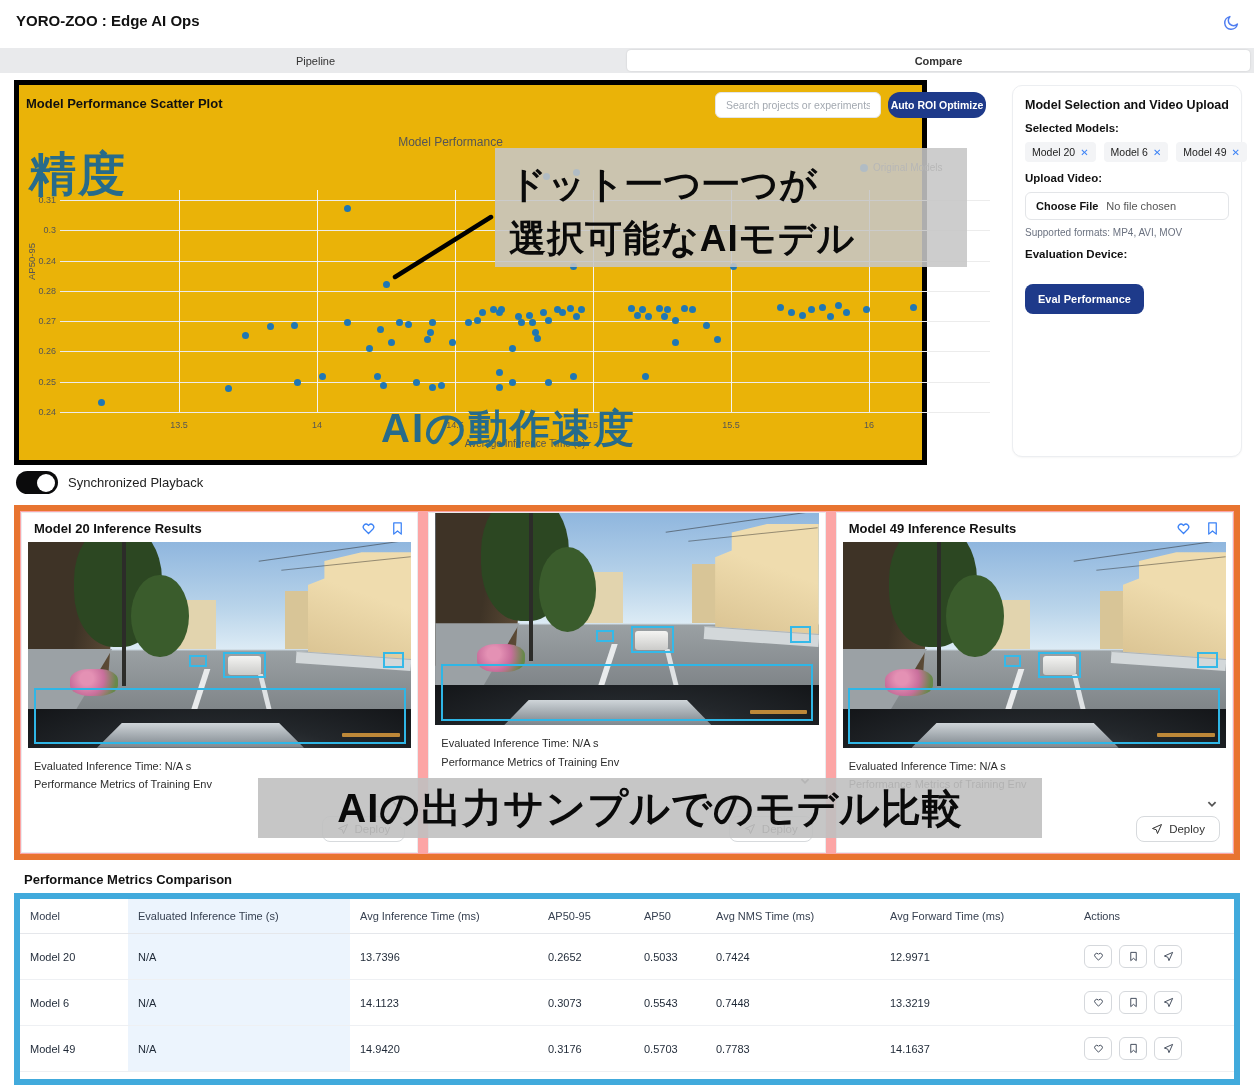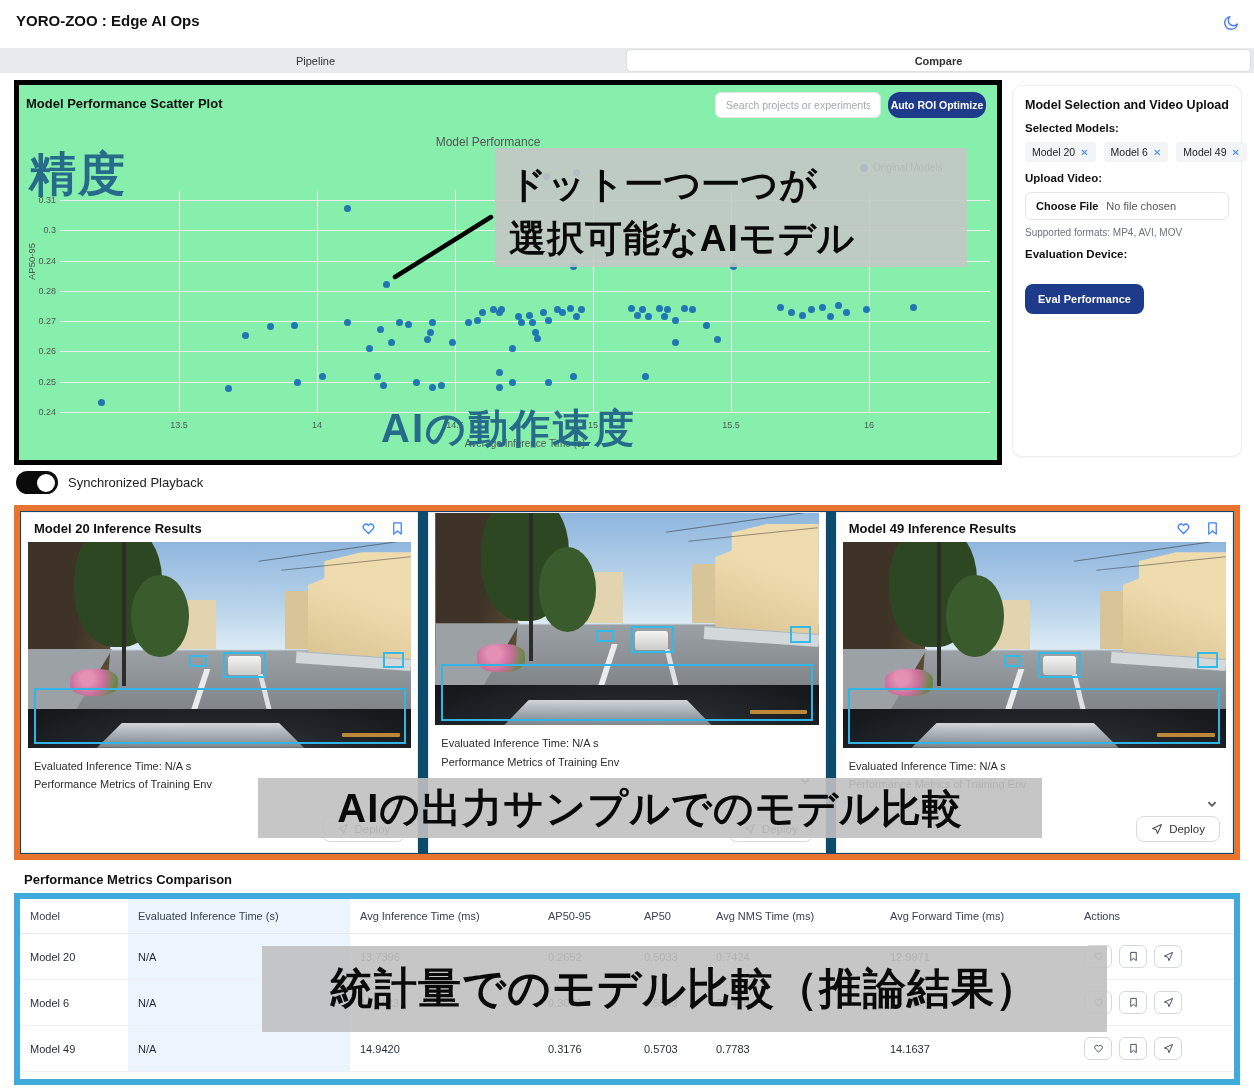--- a/index.html
+++ b/index.html
@@ -8,21 +8,21 @@
   #page{position:relative;width:1254px;height:1091px;background:#fff;overflow:hidden}
 
   
   .app-title{position:absolute;left:16px;top:12px;font-size:15px;font-weight:bold}
   .moon{position:absolute;right:14px;top:14px;width:18px;height:18px;color:#4f7df0;cursor:pointer}
   .tabbar{position:absolute;left:0;right:0;top:48px;height:25px;background:#e9eaec;display:flex;align-items:stretch;padding:2px 4px}
   .tab{flex:1;display:flex;align-items:center;justify-content:center;font-size:11px;color:#333;cursor:pointer;border-radius:4px}
   .tab.active{background:#fff;box-shadow:0 0 2px rgba(0,0,0,.15);font-weight:bold}
 
   
-  .panel{position:absolute;left:14px;top:80px;width:988px;height:385px;border:5px solid #000;background:#86efac}
+  .panel{position:absolute;left:14px;top:80px;width:913px;height:385px;border:5px solid #000;background:#eab308}
   .panel-title{position:absolute;left:7px;top:11px;font-size:13px;font-weight:bold}
   .search{position:absolute;left:696px;top:7px;width:166px;height:26px;border:1px solid #e3e5e8;border-radius:6px;font-size:10.5px;padding:0 10px;color:#333;background:#fff}
   .search::placeholder{color:#a3a9b1}
   .roi-btn{position:absolute;left:869px;top:7px;width:98px;height:26px;background:var(--accent-navy,#1e3a8a);color:#fff;font-size:10.5px;font-weight:bold;border:none;border-radius:12px;cursor:pointer}
   .chart-title{position:absolute;left:0;right:40px;top:50px;text-align:center;font-size:12px;color:#555}
   #plot{position:absolute;left:41px;top:65px;width:930px;height:300px}
   .gridline-h{position:absolute;left:0;width:100%;height:1px;background:#ececec}
   .gridline-v{position:absolute;top:40px;width:1px;background:#f3f3f3}
   .ytick{position:absolute;left:-42px;width:38px;text-align:right;font-size:9px;color:#555}
   .xtick{position:absolute;top:270px;width:40px;margin-left:-20px;text-align:center;font-size:9px;color:#555}
@@ -51,21 +51,21 @@
   .chip{display:flex;align-items:center;gap:5px;background:#f3f4f6;border-radius:4px;padding:4px 7px;font-size:10.5px;color:#222;white-space:nowrap}
   .chip .x{color:#3b82f6;font-weight:bold;cursor:pointer;font-size:10px}
   .fileinput{display:flex;align-items:center;gap:8px;border:1px solid #e3e5e8;border-radius:6px;padding:7px 10px;font-size:11px;cursor:pointer}
   .fileinput b{font-weight:bold;color:#111}
   .fileinput span{color:#555}
   .note{font-size:10px;color:#6b7280;margin-top:7px}
   .select{display:flex;align-items:center;justify-content:space-between;border:1px solid #d9dcdf;border-radius:6px;padding:8px 10px;font-size:11px;color:#333;cursor:pointer}
   .eval-btn{margin-top:16px;background:var(--accent-navy,#1e3a8a);color:#fff;font-size:11px;font-weight:bold;border:none;border-radius:8px;padding:9px 13px;cursor:pointer}
 
   
-  .orange{position:absolute;left:14px;top:505px;width:1226px;height:355px;border:6px solid var(--highlight-orange,#e87430);background:#0c4a6e;display:flex;gap:10px;padding:1px 1px}
+  .orange{position:absolute;left:14px;top:505px;width:1226px;height:355px;border:6px solid var(--highlight-orange,#e87430);background:#fca5a5;display:flex;gap:10px;padding:1px 1px}
   .card{flex:1;background:#fff;border:1px solid #e9ebee;display:flex;flex-direction:column;min-width:0}
   .card-head{display:flex;align-items:center;justify-content:space-between;padding:8px 12px 6px}
   .card-head .t{font-size:13px;font-weight:bold}
   .card-icons{display:flex;gap:14px;color:#3b82f6}
   .icon-btn{width:15px;height:15px;cursor:pointer}
   .card-info{padding:9px 12px 0;font-size:11px;color:#2d2d2d;line-height:1.7}
   .card-chev{display:flex;justify-content:flex-end;padding:4px 14px;color:#555}
   .card-deploy{display:flex;justify-content:flex-end;padding:2px 12px 10px;margin-top:auto}
   .deploy-btn{display:flex;align-items:center;gap:6px;border:1px solid #d7dadd;border-radius:8px;background:#fff;padding:6px 14px;font-size:11.5px;color:#333;cursor:pointer}
 
@@ -557,15 +557,14 @@
                   </svg>
                 </span>
           </div>
             </td>
         </tr>
       </tbody>
     </table>
   </div>
 
   <div class="overlay ov-cards">AIの出力サンプルでのモデル比較</div>
-  <div class="overlay ov-table">統計量でのモデル比較（推論結果）</div>
 
 </div>
 
 </body></html>

